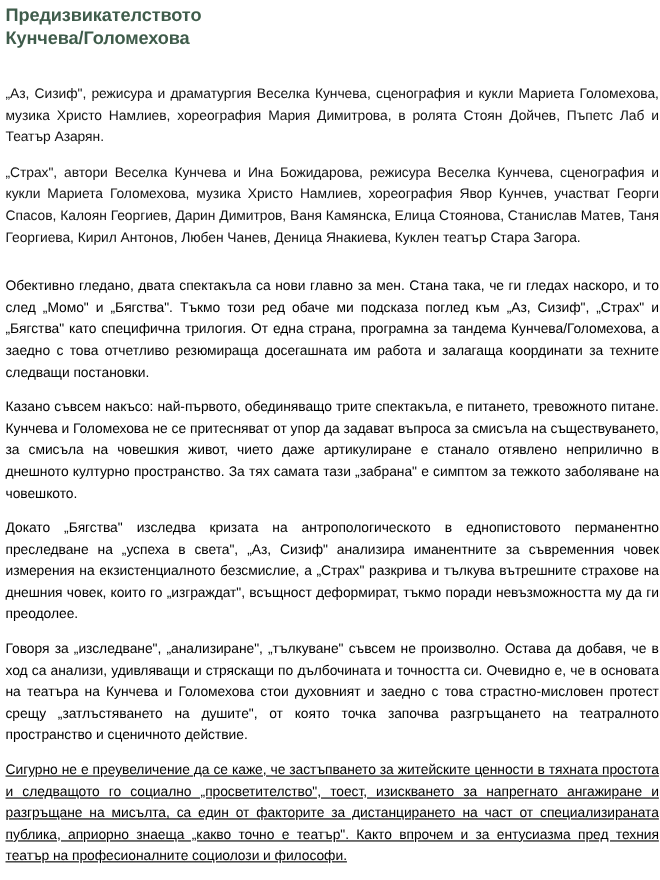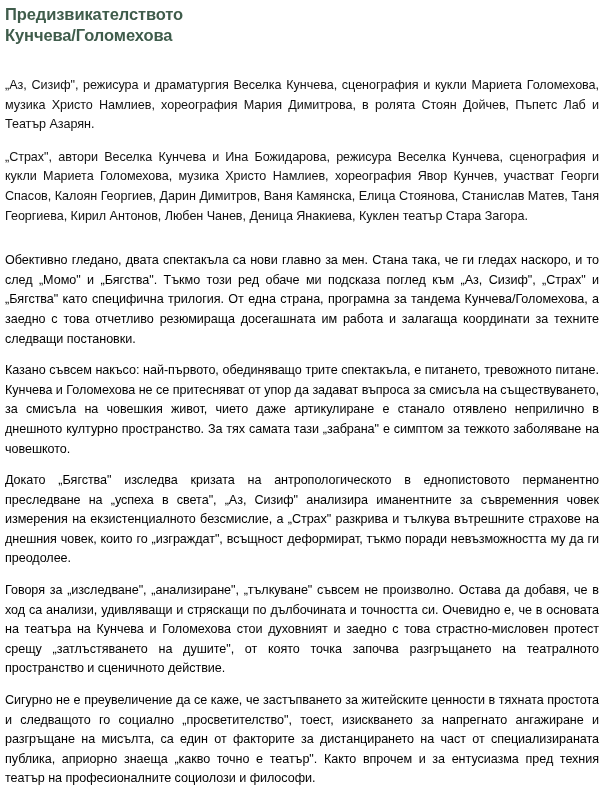--- a/index.html
+++ b/index.html
@@ -60,20 +60,21 @@
     text-justify: inter-word;
     color: #000000;
     letter-spacing: -0.05px;
   }
   .para + .para {
     margin-top: 12px;
   }
   
   .para:last-child {
     margin-bottom: 0;
+    text-decoration: underline;
   }
 </style>
 </head>
 <body>
 
 <div class="page">
 
   <h1 class="doc-title">Предизвикателството
 Кунчева/Голомехова</h1>
 

